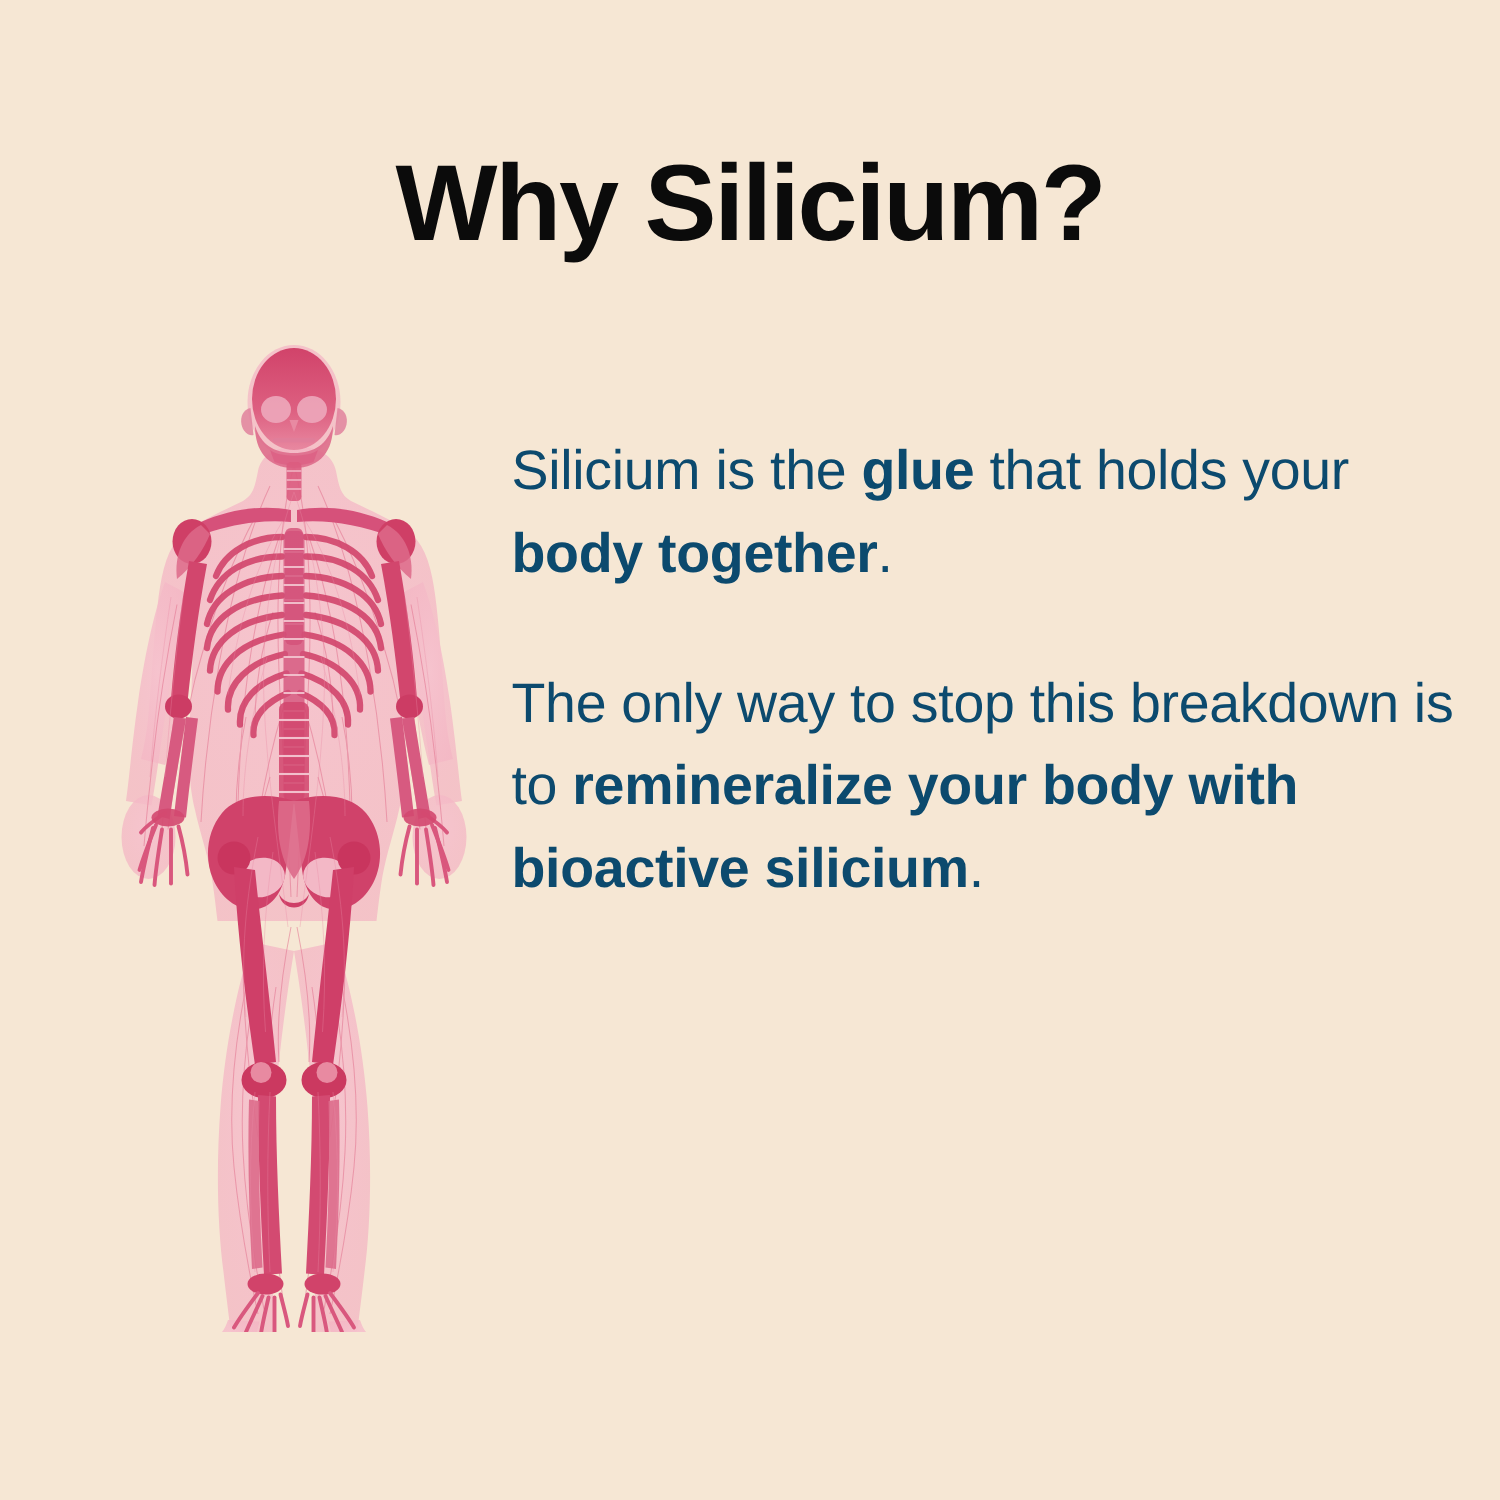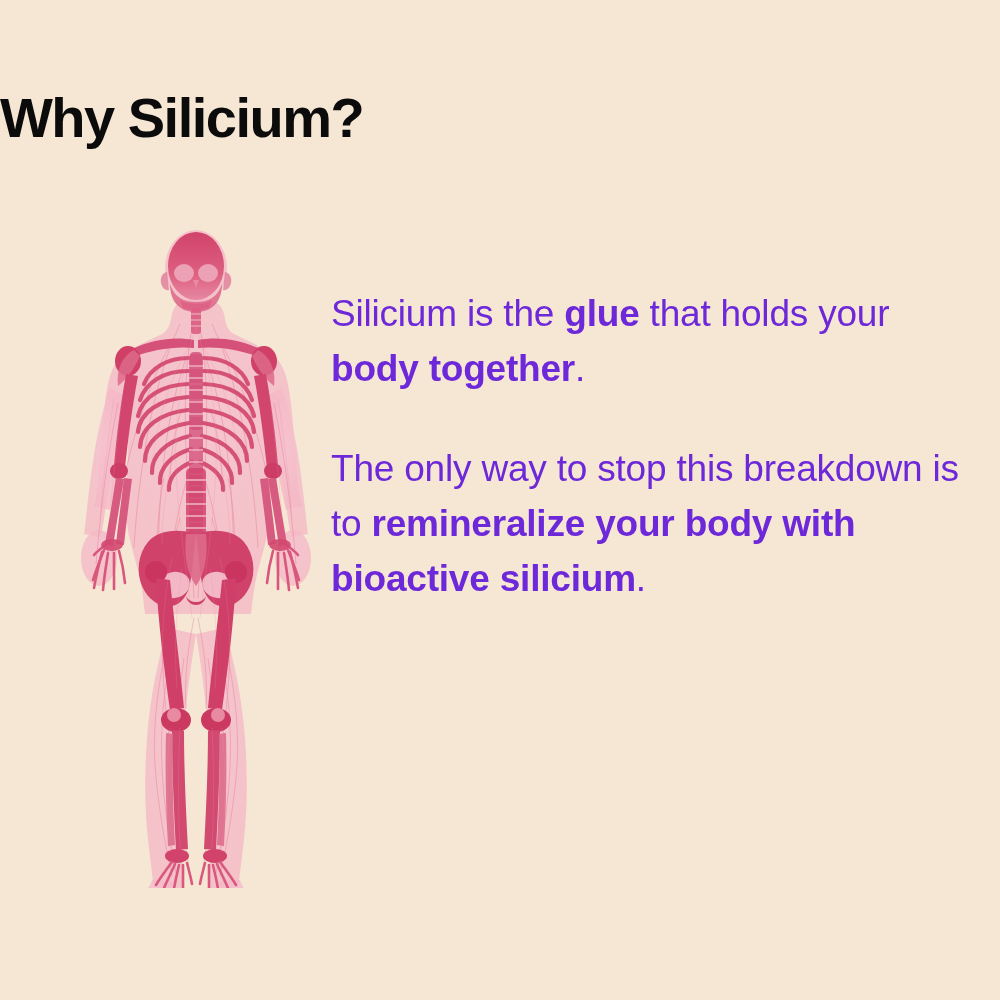--- a/index.html
+++ b/index.html
@@ -20,21 +20,22 @@
     inset: 0;
     background: #f6e7d4;
   }
 
   
   .title {
     position: absolute;
     top: 52px;
     left: 0;
     width: 1000px;
-    font-size: 56px;
+    text-align: center;
+    font-size: 72px;
     font-weight: 700;
     letter-spacing: -1.5px;
     color: #0b0b0b;
     line-height: 1.0;
     font-family: "Liberation Sans", sans-serif;
   }
 
   
   .figure-wrap {
     position: absolute;
@@ -45,24 +46,24 @@
   }
   .figure-wrap svg {
     display: block;
     width: 300px;
     height: 660px;
   }
 
   
   .copy {
     position: absolute;
-    left: 331px;
+    left: 341px;
     top: 286px;
     width: 640px;
-    color: #6d28d9;
+    color: #0c4a6e;
   }
   .para {
     font-size: 37px;
     line-height: 55px;
     font-weight: 400;
     letter-spacing: -0.2px;
     margin: 0 0 45px 0;
   }
   .para:last-child { margin-bottom: 0; margin-top: 21px; }
   .para b { font-weight: 700; }

